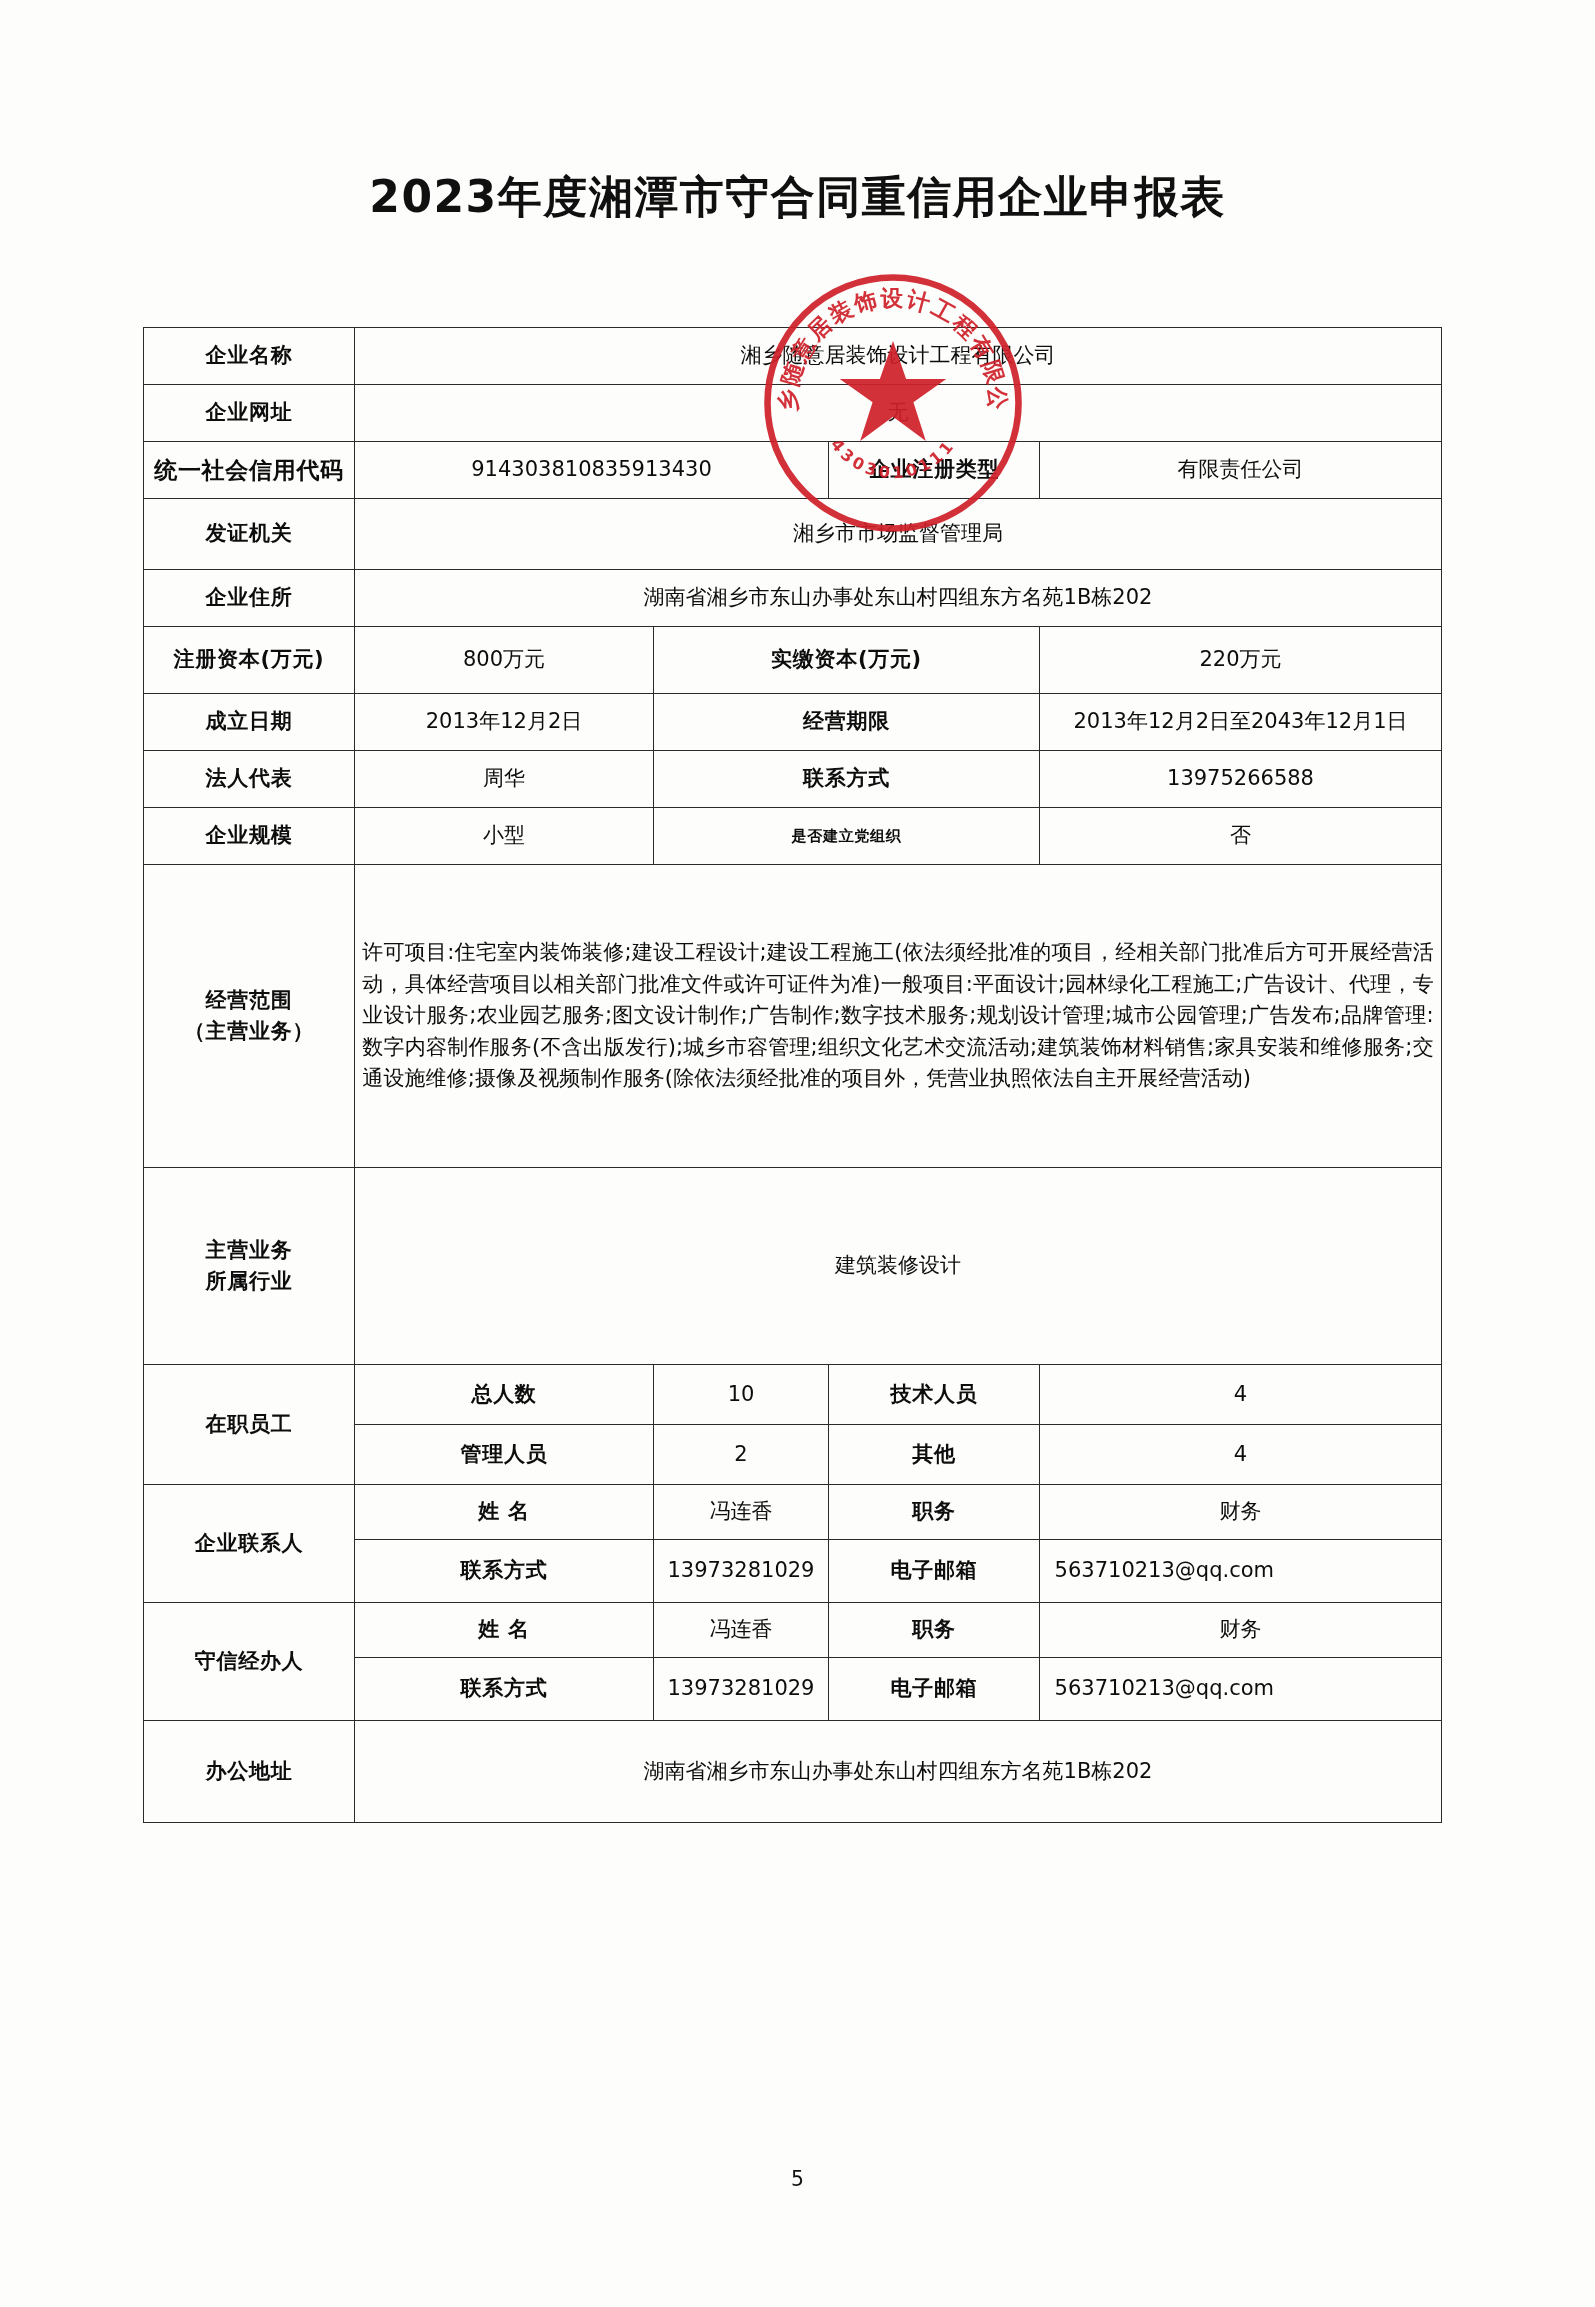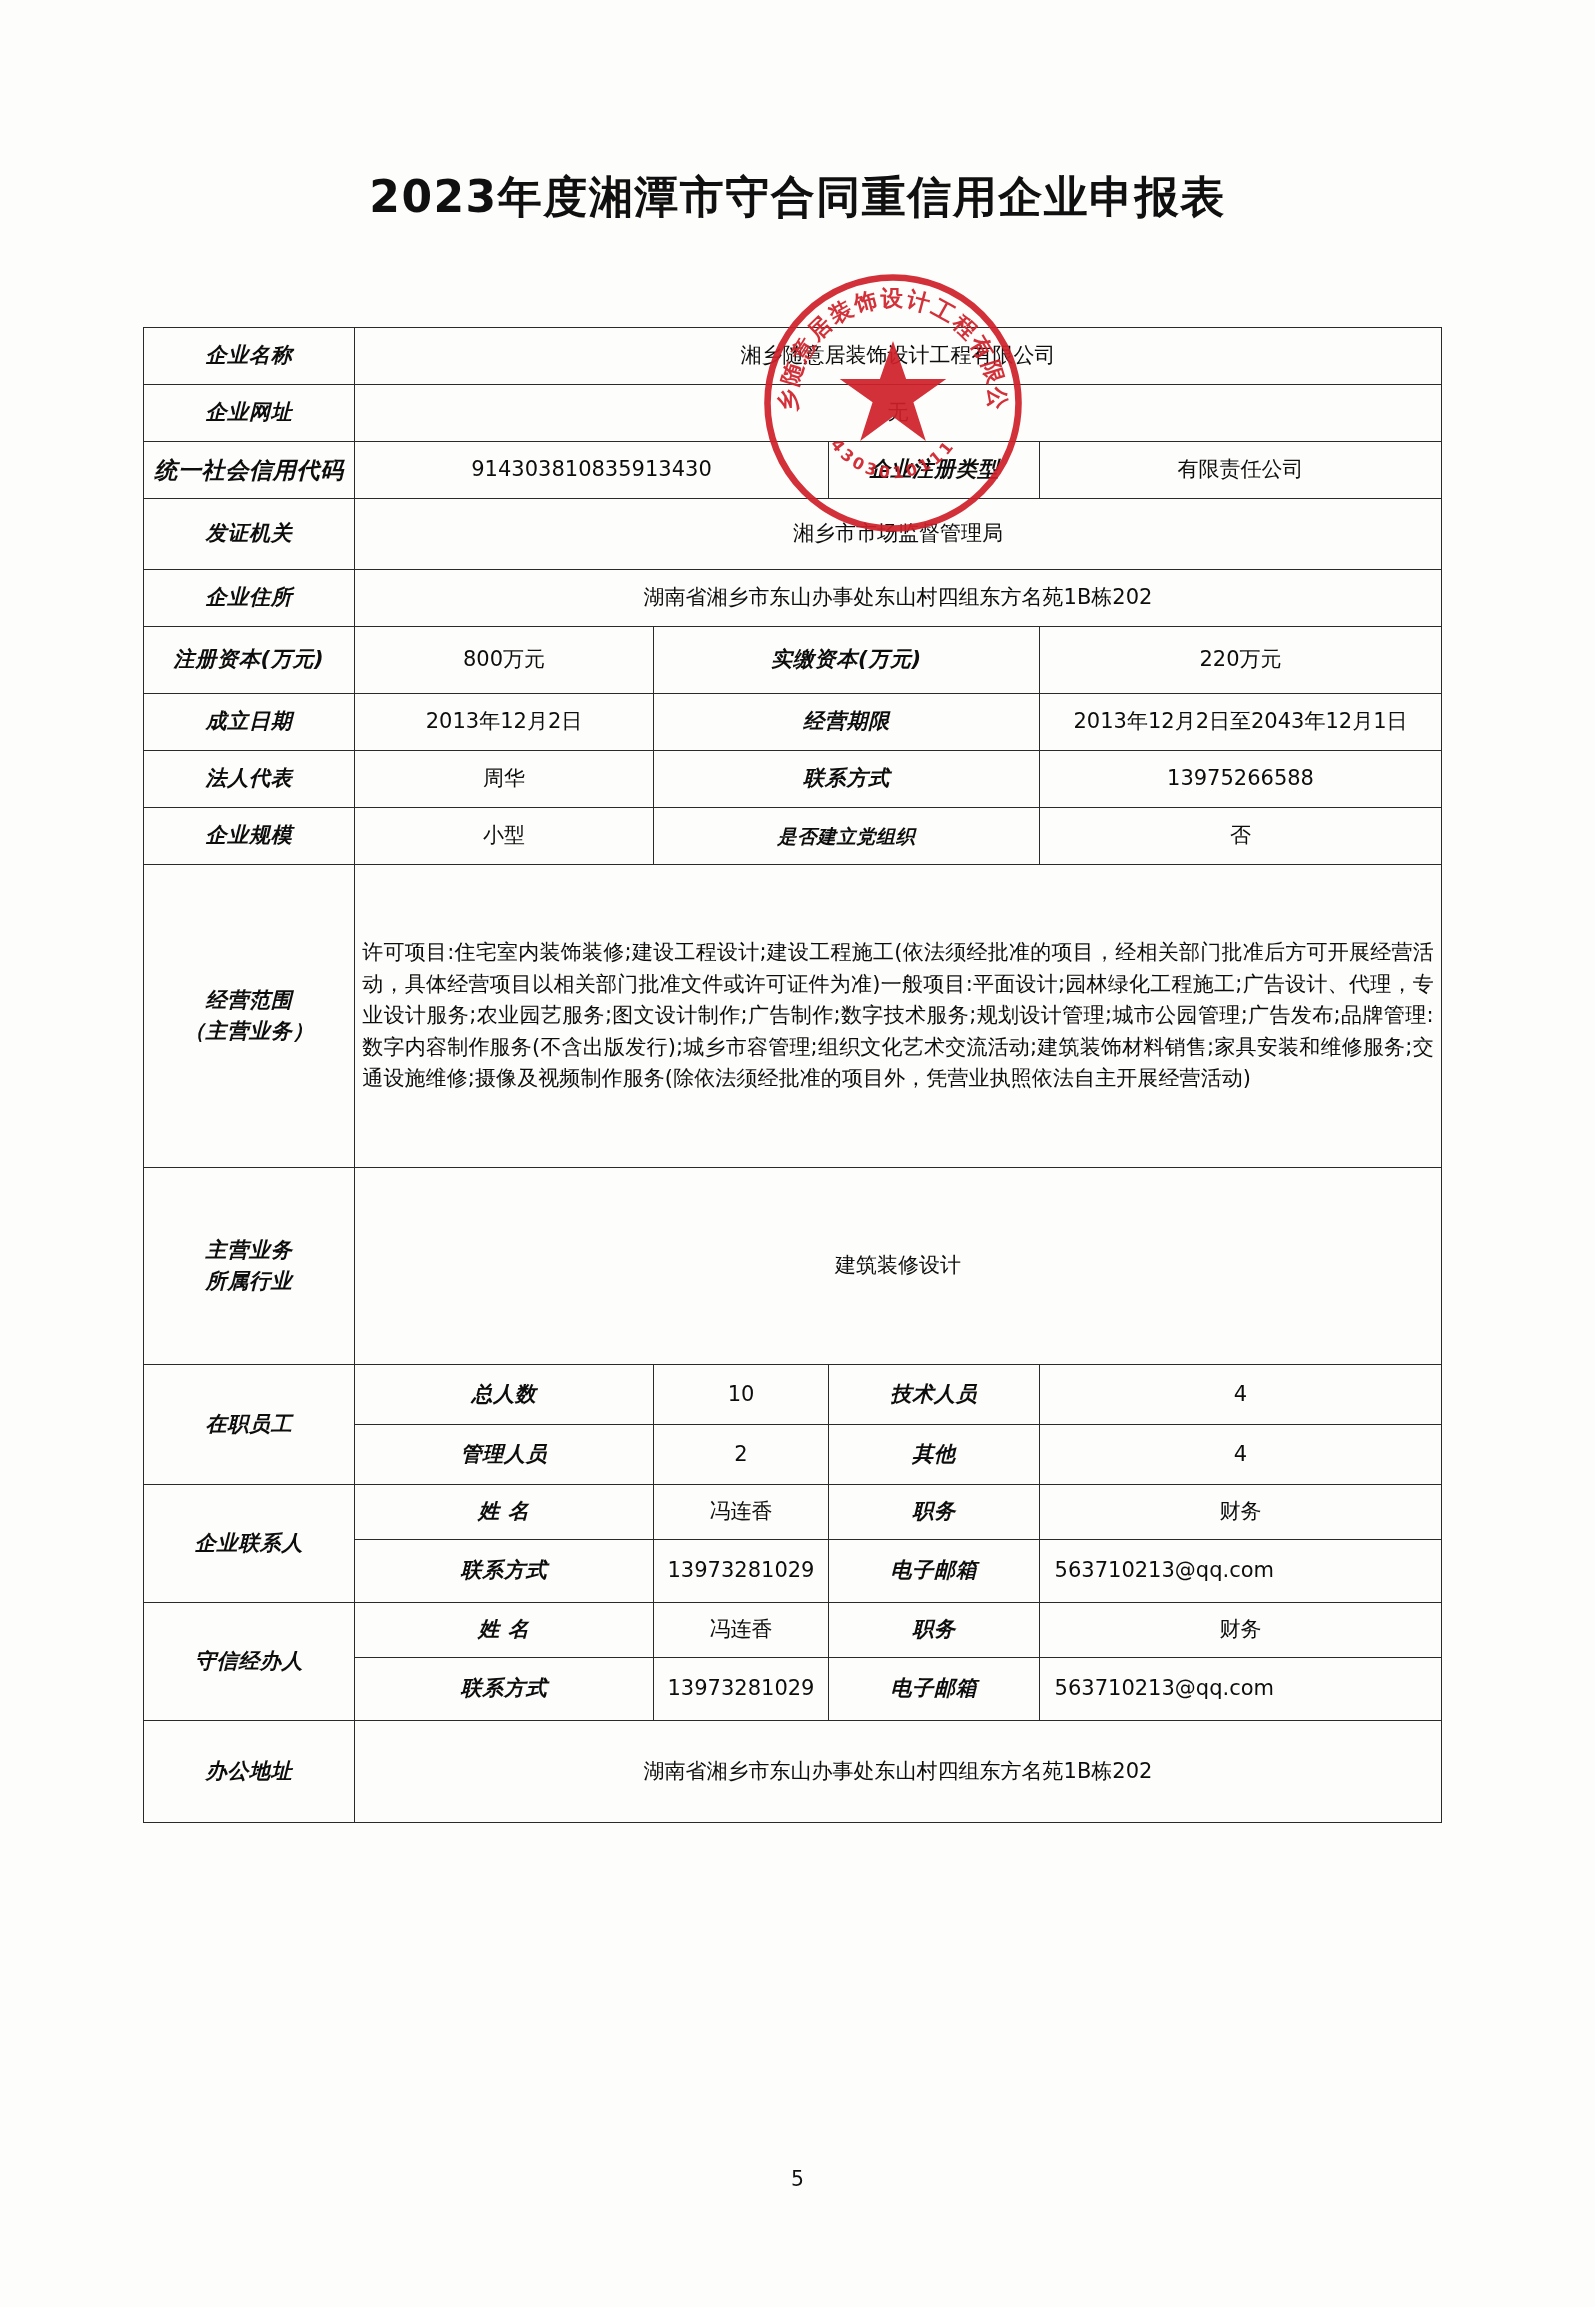--- a/index.html
+++ b/index.html
@@ -50,21 +50,20 @@
     font-size: 21px;
     color: #0d0d0d;
     vertical-align: middle;
     line-height: 1.5;
   }
   .lbl {
     text-align: center;
     font-weight: bold;
     font-size: 22px;
     letter-spacing: 0.7px;
-    font-style: italic;
   }
   .val { text-align: center; font-size: 22px; }
   .scope {
     text-align: justify;
     font-size: 22px;
     line-height: 1.62;
     padding: 10.2px 10.2px 11.7px 10.2px;
     letter-spacing: 0.1px;
   }
   .pagenum {
@@ -146,21 +145,21 @@
       </tr>
       <tr style="height:57px">
         <td class="lbl">法人代表</td>
         <td class="val">周华</td>
         <td class="lbl" colspan="2">联系方式</td>
         <td class="val">13975266588</td>
       </tr>
       <tr style="height:57px">
         <td class="lbl">企业规模</td>
         <td class="val">小型</td>
-        <td class="lbl" colspan="2" style="font-size:19px">是否建立党组织</td>
+        <td class="lbl" colspan="2" style="font-size:15px">是否建立党组织</td>
         <td class="val">否</td>
       </tr>
       <tr style="height:303px">
         <td class="lbl">
           <div>经营范围</div>
           <div>（主营业务）</div>
         </td>
         <td class="scope" colspan="4">许可项目:住宅室内装饰装修;建设工程设计;建设工程施工(依法须经批准的项目，经相关部门批准后方可开展经营活动，具体经营项目以相关部门批准文件或许可证件为准)一般项目:平面设计;园林绿化工程施工;广告设计、代理，专业设计服务;农业园艺服务;图文设计制作;广告制作;数字技术服务;规划设计管理;城市公园管理;广告发布;品牌管理:数字内容制作服务(不含出版发行);城乡市容管理;组织文化艺术交流活动;建筑装饰材料销售;家具安装和维修服务;交通设施维修;摄像及视频制作服务(除依法须经批准的项目外，凭营业执照依法自主开展经营活动)</td>
       </tr>
       <tr style="height:197px">

